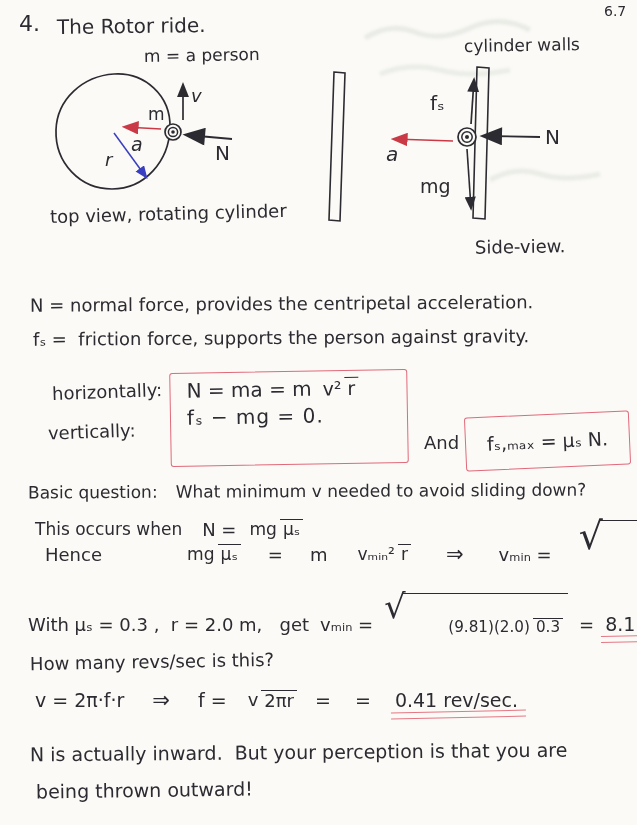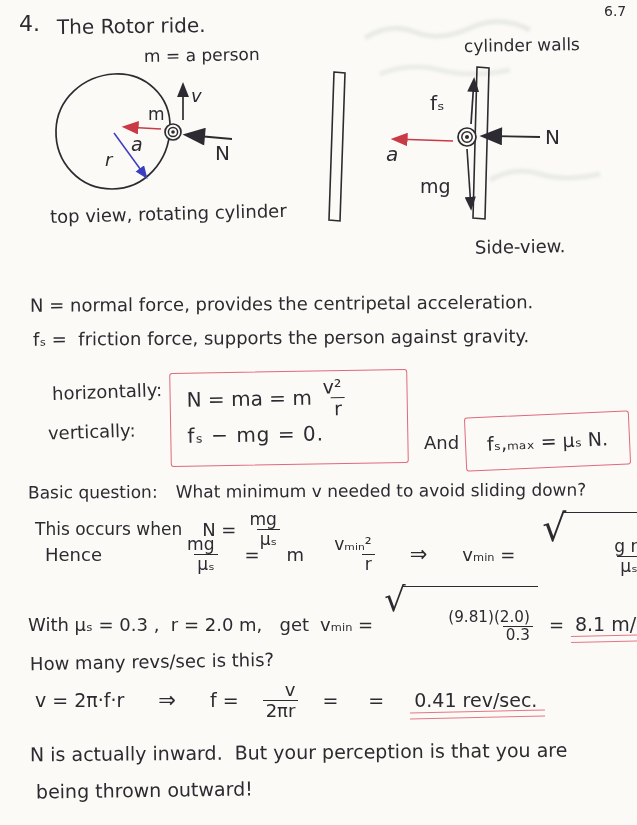--- a/index.html
+++ b/index.html
@@ -9,21 +9,21 @@
     font-family:"DejaVu Sans", sans-serif;
     color:#2c2b31;
   }
   .page{
     position:relative;width:637px;height:825px;overflow:hidden;
     background:#fbfaf6;
   }
   .hw{position:absolute;white-space:pre;line-height:1.15;}
   .it{font-style:italic;}
   
-  .frac{display:inline-flex;flex-direction:column;align-items:flex-end;vertical-align:middle;line-height:1.08;font-size:0.95em;}
+  .frac{display:inline-flex;flex-direction:row;align-items:center;vertical-align:middle;line-height:1.08;font-size:0.95em;}
   .frac .num{padding:0 3px;}
   .frac .den{border-top:1.6px solid #2c2b31;padding:0 3px;}
   
   .sqrt{display:inline-flex;align-items:flex-start;}
   .sqrt .radical{font-size:2.1em;line-height:0.8;transform:translateY(1px);}
   .sqrt .radicand{border-top:1.7px solid #2c2b31;padding:3px 5px 0 3px;margin-left:-4px;}
   
   .eqrow{position:absolute;display:flex;align-items:center;white-space:pre;}
   
   .redbox{position:absolute;border:1.7px solid #e0697a;border-radius:3px;background:transparent;}
@@ -199,21 +199,21 @@
           <span class="num">(9.81)(2.0)</span>
           <span class="den">0.3</span>
         </span>
       </span>
     </span>
     <span>=</span>
     <span class="dred" style="font-size:19px;">8.1 m/s.</span>
   </div>
 
   <div class="hw t18" style="left:30px;top:652px;transform:rotate(-1deg);">How many revs/sec is this?</div>
-  <div class="eqrow" style="left:35px;top:674px;height:52px;gap:24px;font-size:19px;">
+  <div class="eqrow" style="left:35px;top:674px;height:52px;gap:18px;font-size:19px;">
     <span>v = 2π·f·r</span>
     <span style="font-size:21px;margin:0 10px;">⇒</span>
     <span>f =</span>
     <span class="frac">
       <span class="num">v</span>
       <span class="den">2πr</span>
     </span>
     <span>=</span>
     <span style="margin:0 6px;">=</span>
     <span class="dred">0.41 rev/sec.</span>

